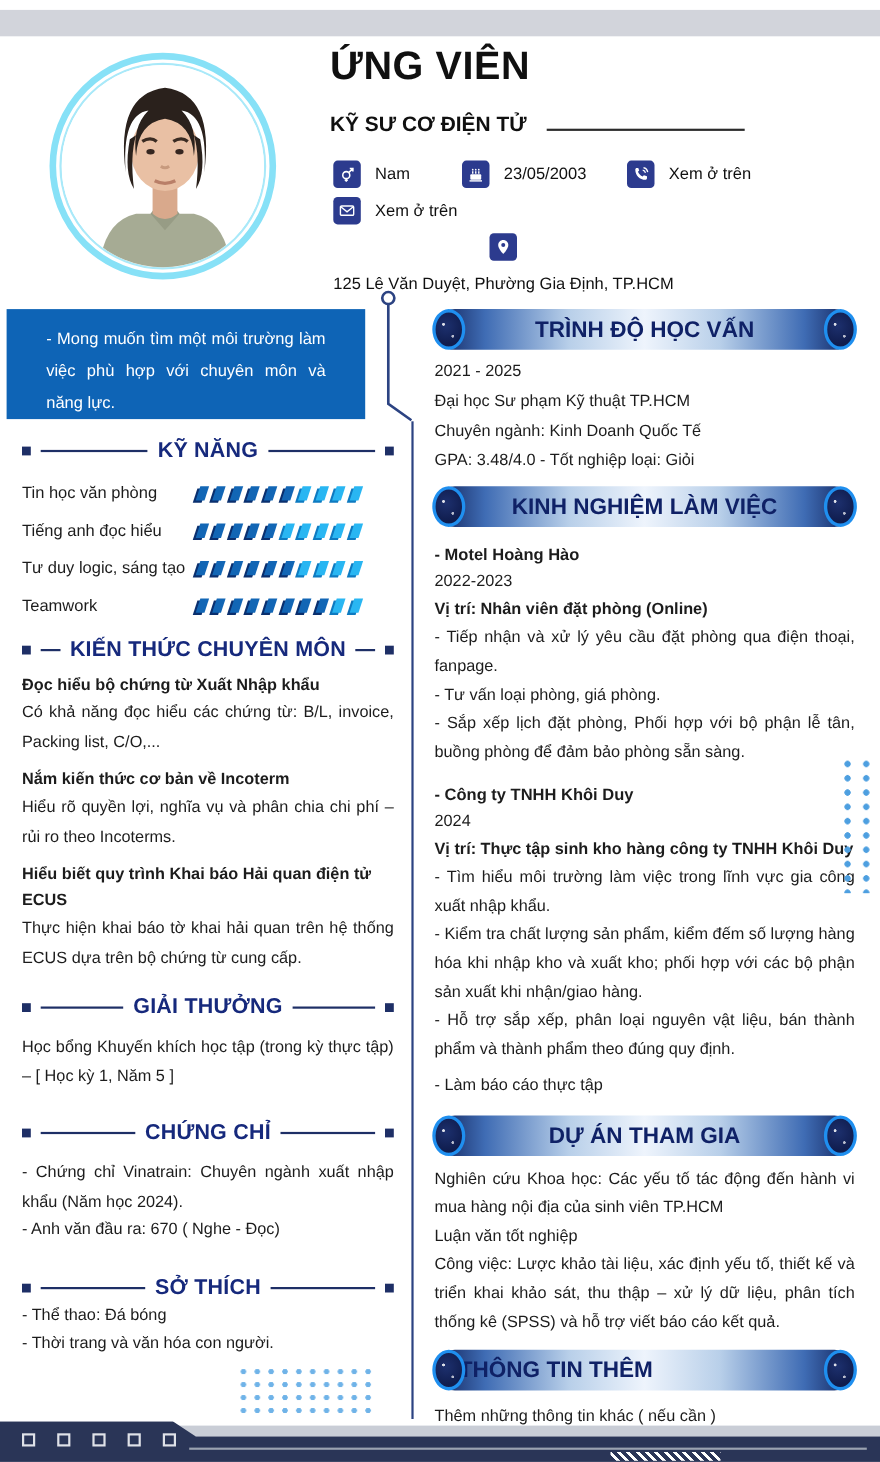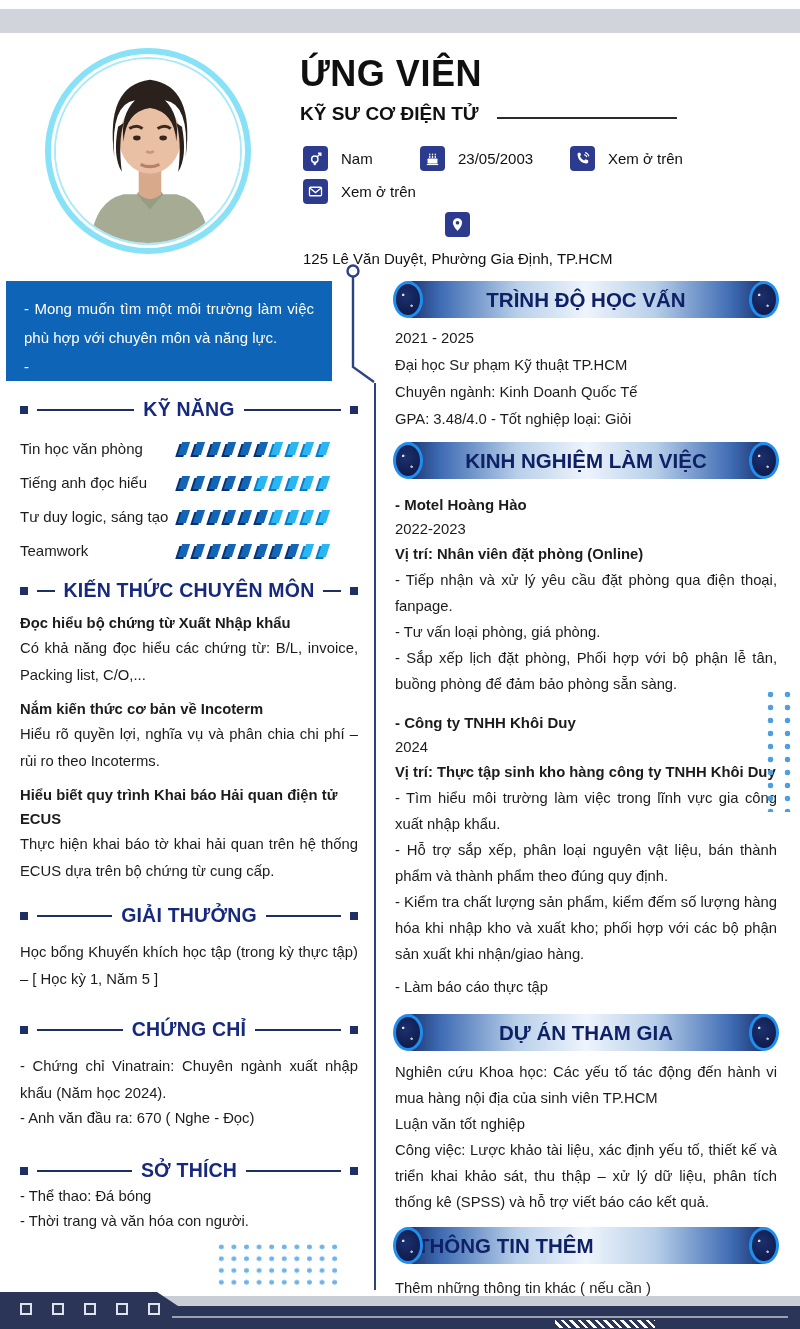--- a/index.html
+++ b/index.html
@@ -36,31 +36,31 @@
   .footer-squares{position:absolute;left:20px;top:11px;display:flex;gap:20px;z-index:3;}
   .footer-squares span{width:12px;height:12px;border:2px solid #dfe2e8;display:block;}
   .footer-line{position:absolute;left:172px;right:12px;top:24px;height:2px;background:#9aa2b0;z-index:3;}
   .footer-hatch{position:absolute;left:555px;top:28px;width:100px;height:8px;z-index:3;
     background:repeating-linear-gradient(45deg,transparent 0 3.5px,#ffffff 3.5px 6px);}
 
   
   .photo-wrap{left:45px;top:48px;width:206px;height:206px;border-radius:50%;
     border:6px solid var(--ring);display:flex;align-items:center;justify-content:center;}
   .photo-inner{width:188px;height:188px;border-radius:50%;border:2px solid #a9e9f9;overflow:hidden;background:#fff;}
-  .name{left:300px;top:53px;font-size:36px;font-weight:800;color:#101010;letter-spacing:.5px;}
+  .name{left:300px;top:39px;font-size:36px;font-weight:800;color:#101010;letter-spacing:.5px;}
   .job-title{left:300px;top:103px;font-size:19px;font-weight:bold;color:#101010;}
   .title-line{left:497px;top:117px;width:180px;height:2px;background:#2b2b2b;}
   .contact{display:flex;align-items:center;gap:13px;font-size:15px;color:#101010;}
   .cicon{width:25px;height:25px;border-radius:4px;background:var(--icon-bg);
     display:flex;align-items:center;justify-content:center;flex:0 0 auto;}
   .cicon svg{width:17px;height:17px;}
 
   
   .objective{left:6px;top:281px;width:326px;height:100px;background:var(--objective-bg);
-    color:#fff;font-size:15px;line-height:29px;padding:13px 18px;text-align:justify;}
+    color:#fff;font-size:15px;line-height:29px;padding:13px 36px;text-align:justify;}
   .divider{left:374px;top:383px;width:2px;height:907px;background:var(--divider);}
 
   
   .left-col{left:20px;top:398px;width:338px;}
   .sec-header{display:flex;align-items:center;gap:9px;color:var(--header-text);
     font-size:19.5px;font-weight:bold;letter-spacing:.2px;}
   .sec-header .sq{width:8px;height:8px;background:var(--accent-navy);flex:0 0 auto;}
   .sec-header .ln{flex:1;height:2px;background:var(--accent-navy);}
   .skill-row{display:flex;align-items:flex-start;margin-bottom:11px;}
   .skill-row .lbl{width:152px;font-size:15px;line-height:23px;flex:0 0 auto;}
@@ -347,22 +347,22 @@
     <p class="bullet">- Tiếp nhận và xử lý yêu cầu đặt phòng qua điện thoại, fanpage.</p>
     <p class="bullet">- Tư vấn loại phòng, giá phòng.</p>
     <p class="bullet">- Sắp xếp lịch đặt phòng, Phối hợp với bộ phận lễ tân, buồng phòng để đảm bảo phòng sẵn sàng.</p>
   </div>
 
   <div class="job">
     <p class="company">- Công ty TNHH Khôi Duy</p>
     <p class="period">2024</p>
     <p class="position">Vị trí: Thực tập sinh kho hàng công ty TNHH Khôi Duy</p>
     <p class="bullet">- Tìm hiểu môi trường làm việc trong lĩnh vực gia công xuất nhập khẩu.</p>
+    <p class="bullet">- Kiểm tra chất lượng sản phẩm, kiểm đếm số lượng hàng hóa khi nhập kho và xuất kho; phối hợp với các bộ phận sản xuất khi nhận/giao hàng.</p>
     <p class="bullet">- Hỗ trợ sắp xếp, phân loại nguyên vật liệu, bán thành phẩm và thành phẩm theo đúng quy định.</p>
-    <p class="bullet">- Kiểm tra chất lượng sản phẩm, kiểm đếm số lượng hàng hóa khi nhập kho và xuất kho; phối hợp với các bộ phận sản xuất khi nhận/giao hàng.</p>
     <p class="bullet gap">- Làm báo cáo thực tập</p>
   </div>
 
   <div class="banner" style="margin-top:14px;">
     <span class="cap l"></span>
     <span class="cap r"></span>
     <span>DỰ ÁN THAM GIA</span>
   </div>
   <div class="proj" style="margin-top:8px;">
     <p>Nghiên cứu Khoa học: Các yếu tố tác động đến hành vi mua hàng nội địa của sinh viên TP.HCM</p>

